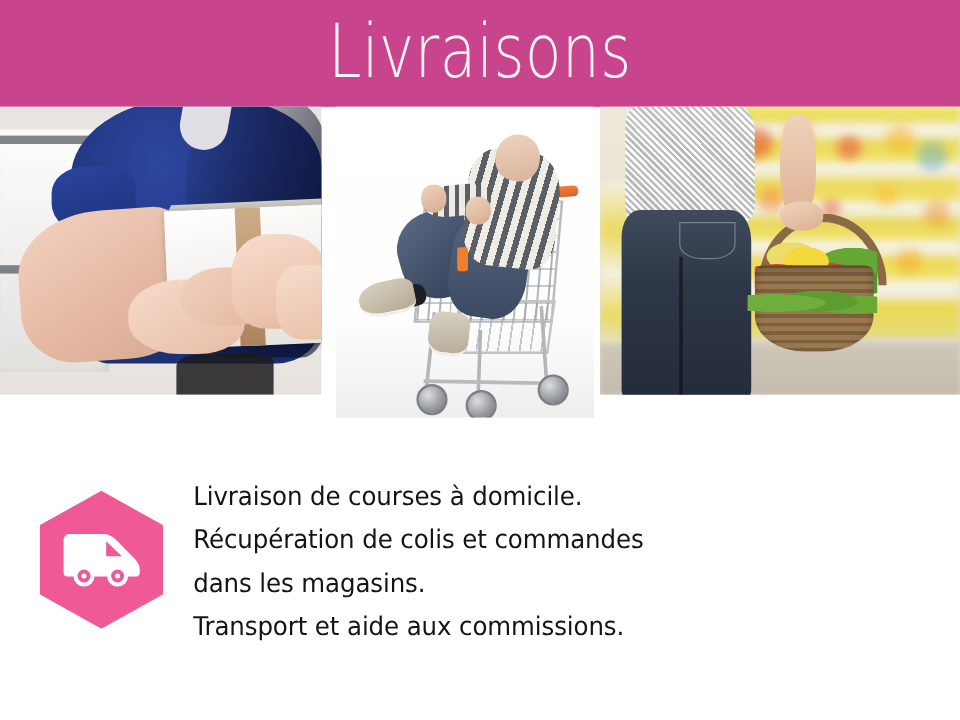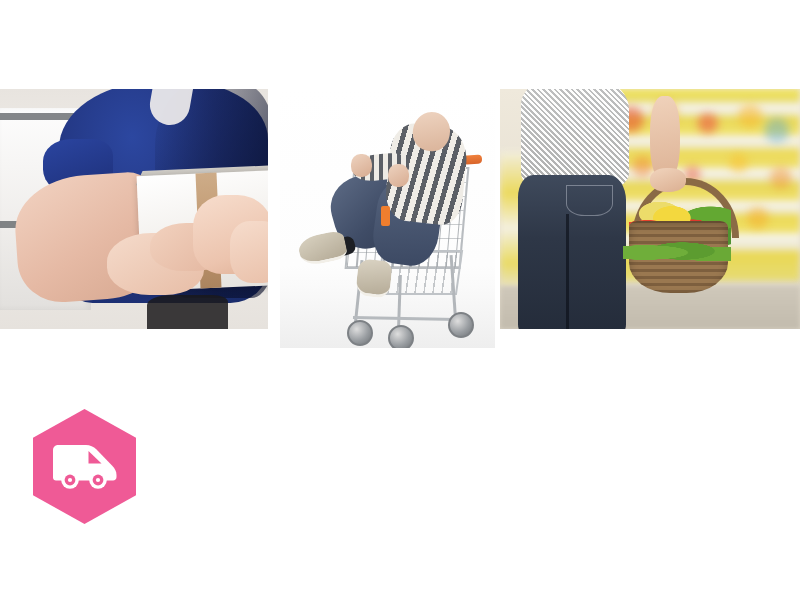--- a/index.html
+++ b/index.html
@@ -423,20 +423,23 @@
     white-space: nowrap;
     transform: scaleX(0.95);
     transform-origin: left center;
   }
 </style>
 </head>
 <body>
 
 <div class="page">
 
+  <div class="header-band">
+    <div class="header-title">Livraisons</div>
+  </div>
 
   <div class="photo-strip">
 
     <div class="photo photo-1">
       <div class="p1-bg"></div>
       <div class="p1-wallpane"></div>
       <div class="p1-wallline p1-wl1"></div>
       <div class="p1-wallline p1-wl2"></div>
       <div class="p1-torso"></div>
       <div class="p1-torso-shade"></div>
@@ -507,14 +510,20 @@
         <path d="M38.5 9 L38.5 21.5 L51.5 21.5 Z" fill="#ef5a96"></path>
         <circle cx="20" cy="38" r="8.8" fill="#ffffff"></circle>
         <circle cx="20" cy="38" r="5.4" fill="#ef5a96"></circle>
         <circle cx="20" cy="38" r="2.1" fill="#ffffff"></circle>
         <circle cx="48" cy="38" r="8.8" fill="#ffffff"></circle>
         <circle cx="48" cy="38" r="5.4" fill="#ef5a96"></circle>
         <circle cx="48" cy="38" r="2.1" fill="#ffffff"></circle>
       </svg>
     </div>
 
+    <div class="text-block">
+      <div class="text-line">Livraison de courses à domicile.</div>
+      <div class="text-line">Récupération de colis et commandes</div>
+      <div class="text-line">dans les magasins.</div>
+      <div class="text-line">Transport et aide aux commissions.</div>
+    </div>
   </div>
 </div>
 
 </body></html>

